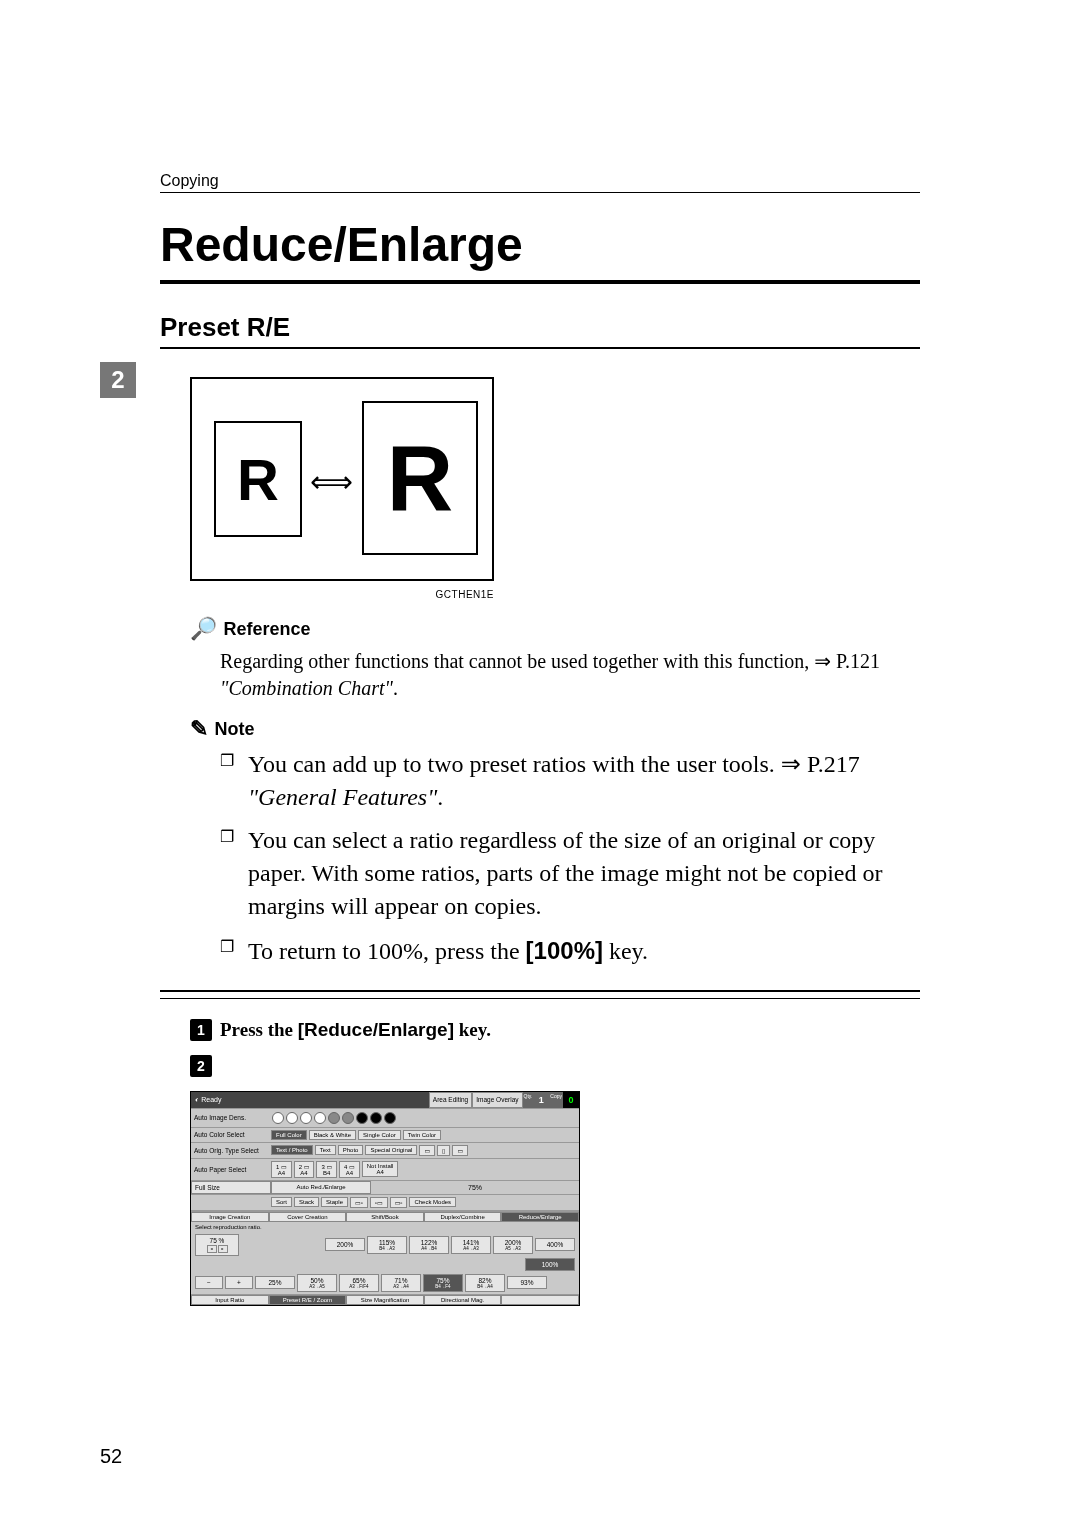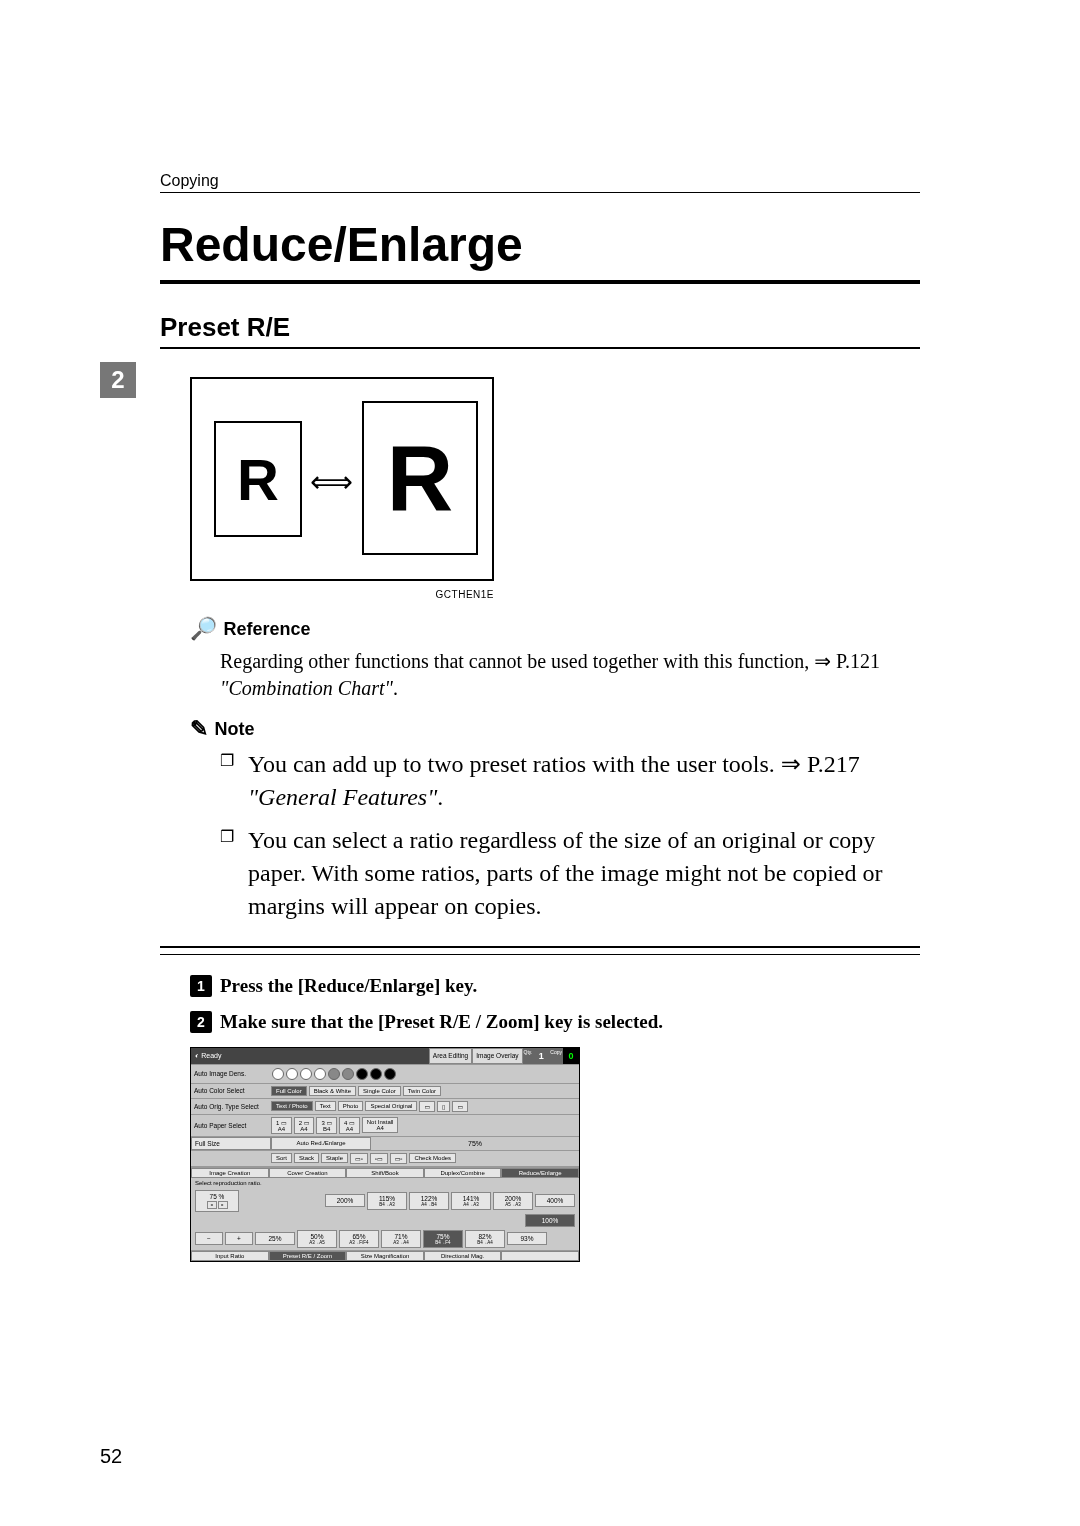--- a/index.html
+++ b/index.html
@@ -197,21 +197,21 @@
     align-items: center;
     justify-content: center;
     border-radius: 2px;
   }
   .step-text {
     font-family: Georgia, 'Times New Roman', serif;
     font-weight: bold;
     font-size: 19px;
   }
   .step-text .softkey {
-    font-family: Liberation Serif, serif;
+    font-family: Liberation Sans, sans-serif;
   }
   .screenshot {
     margin-left: 30px;
     width: 390px;
     border: 1px solid #000;
     font-family: Arial, Helvetica, sans-serif;
     font-size: 7px;
     background: #c9c9c9;
     box-sizing: border-box;
   }
@@ -327,37 +327,37 @@
     <span>Note</span>
   </div>
 
   <ul class="bullets">
     <li>
       <span>You can add up to two preset ratios with the user tools. ⇒ P.217 </span><span class="italic">"General Features"</span><span>.</span>
     </li>
     <li>
       <span>You can select a ratio regardless of the size of an original or copy paper. With some ratios, parts of the image might not be copied or margins will appear on copies.</span>
     </li>
+    <li>
+      <span>To return to 100%, press the </span><b style="font-family:Arial,Helvetica,sans-serif">[100%]</b><span> key.</span>
+    </li>
   </ul>
 
   <hr class="thick-rule">
   <hr class="thin-rule">
 
   <div class="step-line">
     <div class="step-num">1</div>
     <div class="step-text">
       <span>Press the </span><span class="softkey">[Reduce/Enlarge]</span><span> key.</span>
     </div>
   </div>
 
   <div class="step-line">
     <div class="step-num">2</div>
-    <div class="step-text">
-      <span>Make sure that the </span><span class="softkey">[Preset R/E / Zoom]</span><span> key is selected.</span>
-    </div>
   </div>
 
   <div class="screenshot">
     <div class="ss-top">
       <div class="ready">◐ <span>Ready</span></div>
       <div class="tab">Area Editing</div>
       <div class="tab">Image Overlay</div>
       <div class="numlbl">Qty.</div>
       <div class="num gray">1</div>
       <div class="numlbl">Copy</div>

